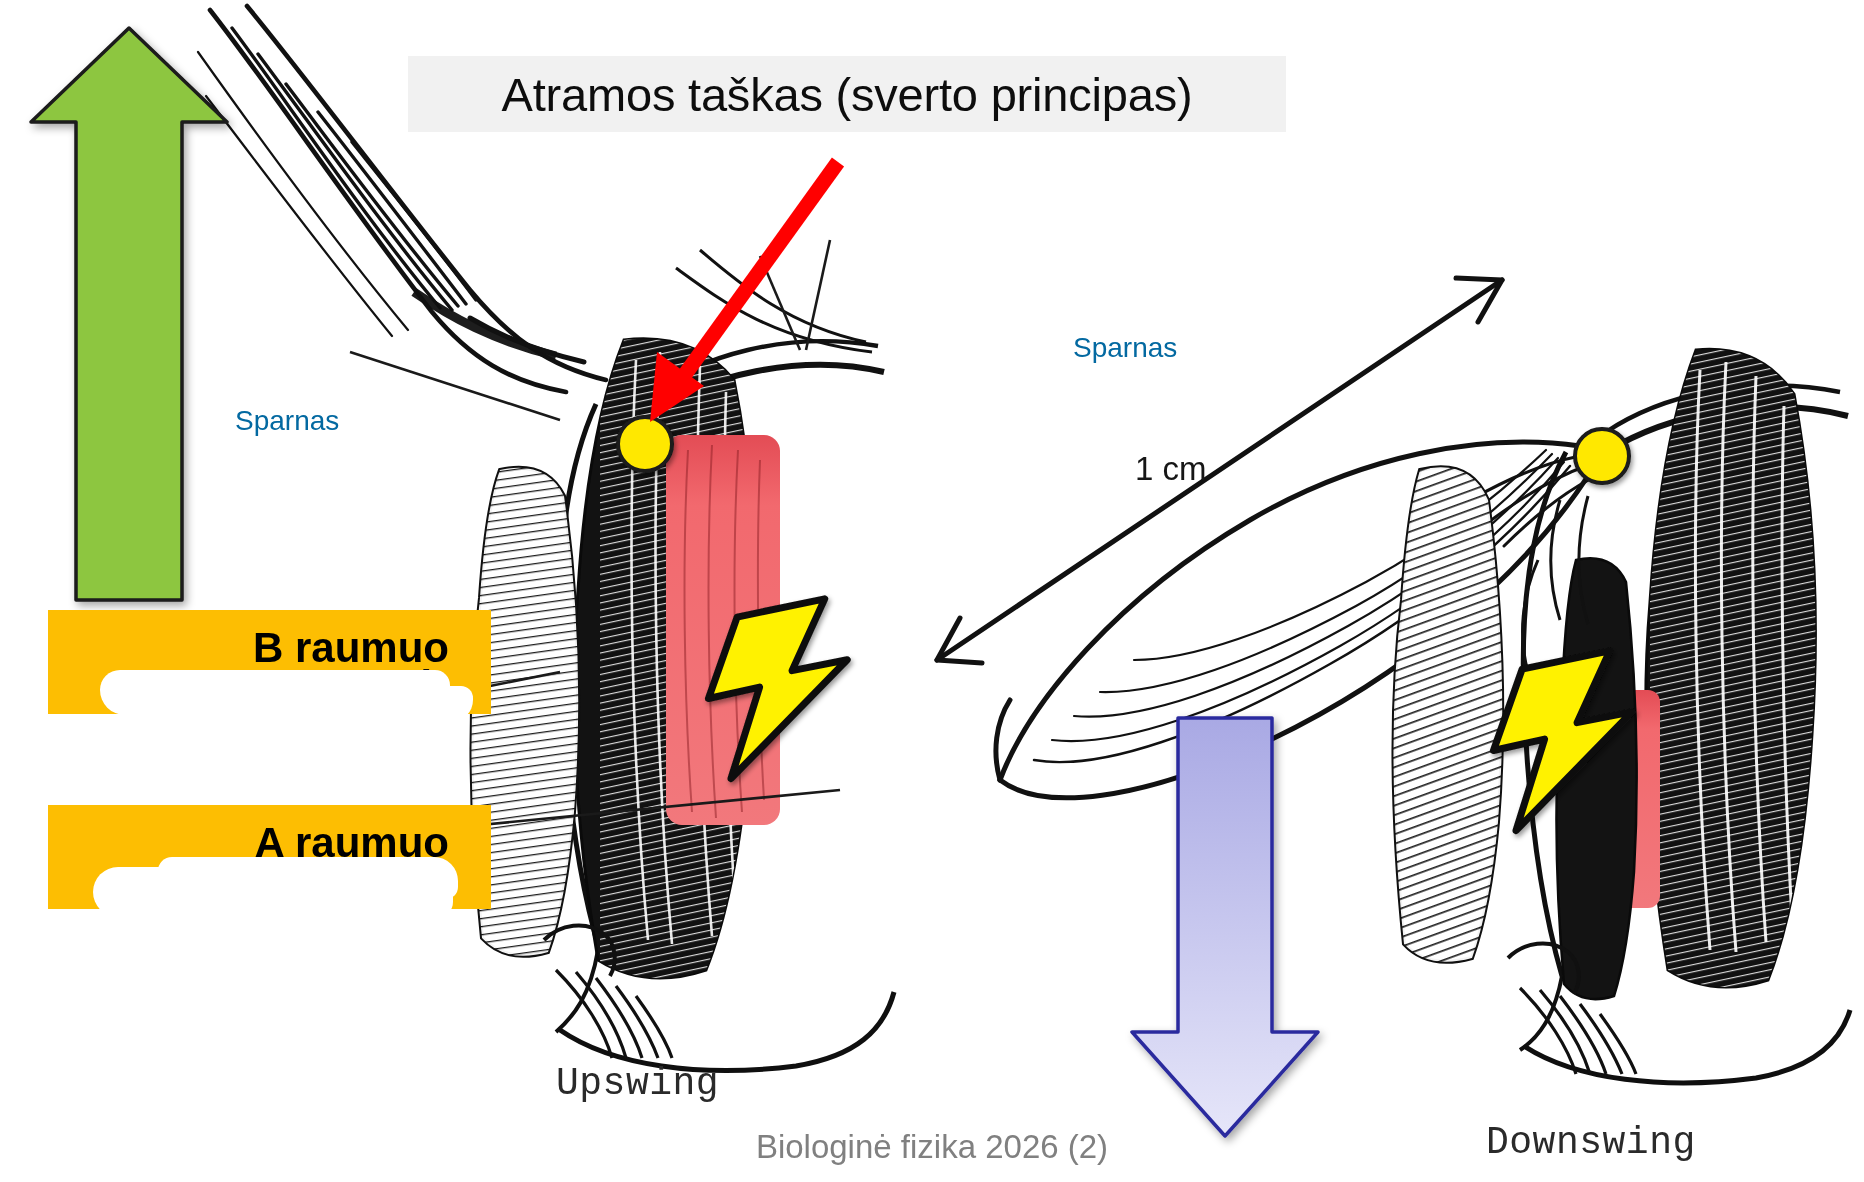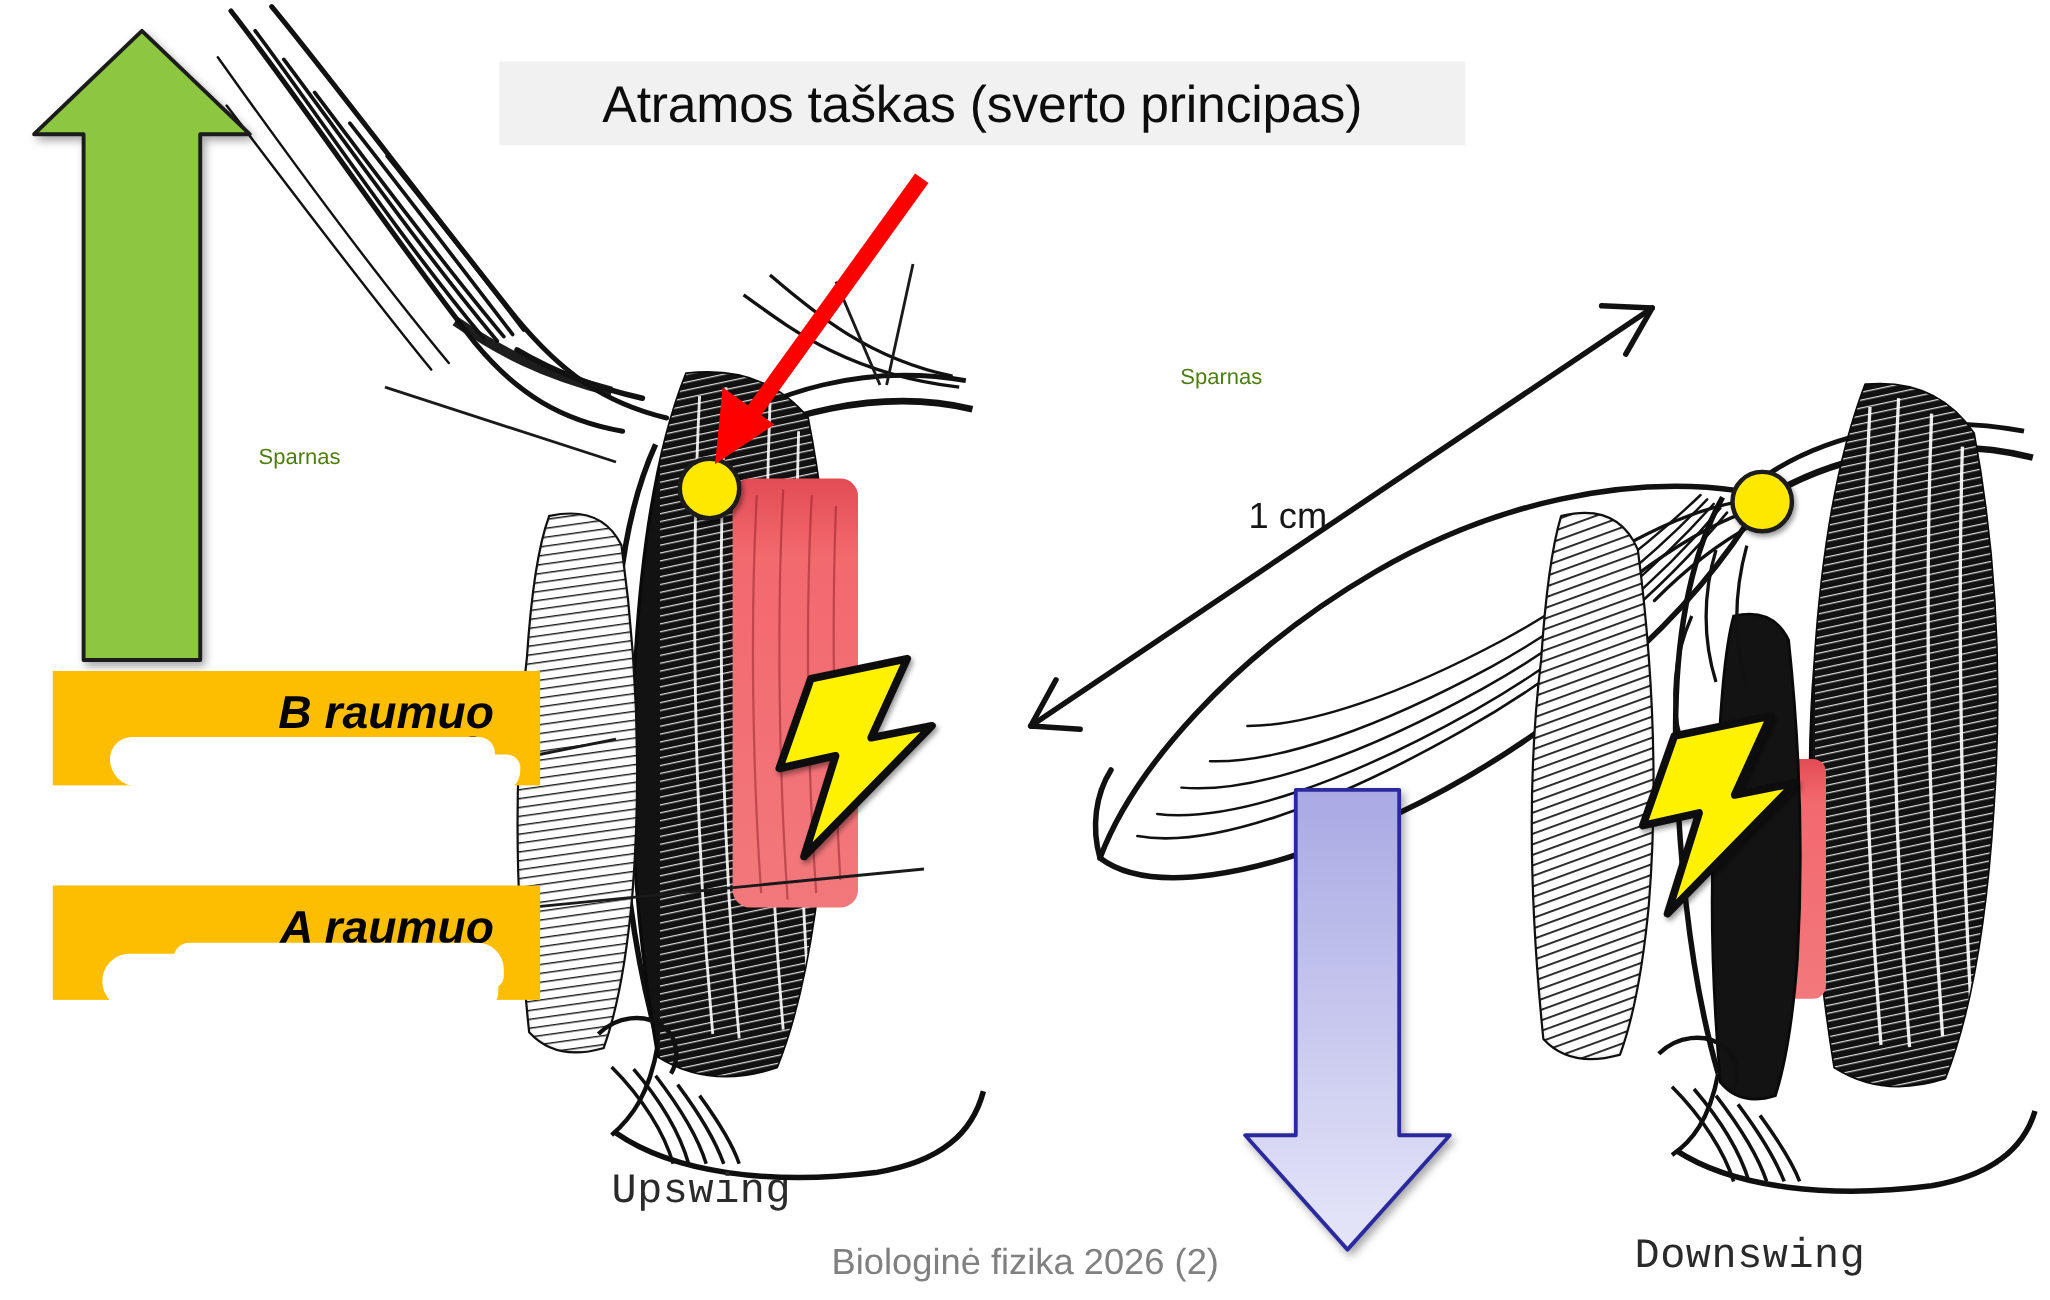--- a/index.html
+++ b/index.html
@@ -20,35 +20,33 @@
   .abs { position: absolute; }
 
   
   #title-callout {
     left: 408px; top: 56px;
     width: 878px; height: 76px;
     background: #f1f1f1;
     display: flex;
     align-items: center;
     justify-content: center;
-    margin-left: 46px;
   }
   #title-callout .txt {
     font-size: 47px;
     color: #0d0d0d;
     white-space: nowrap;
     letter-spacing: -0.2px;
   }
 
   
   .orange-box {
     background: #FDBE02;
     width: 443px;
     height: 104px;
-    font-style: italic;
   }
   #box-b { left: 48px; top: 610px; }
   #box-a { left: 48px; top: 790px; margin-top: 15px; }
   .orange-box .lab {
     position: absolute;
     right: 42px;
     top: 14px;
     font-size: 42px;
     font-weight: bold;
     color: #000000;
@@ -88,22 +86,22 @@
     color: #2a2a2a;
     letter-spacing: 0.5px;
     white-space: nowrap;
     font-family: Liberation Mono, monospace;
   }
   #cap-up { left: 556px; top: 1062px; }
   #cap-down { left: 1486px; top: 1121px; }
 
   
   .anno {
-    font-size: 20px;
-    color: #4d7c0f;
+    font-size: 28px;
+    color: #0369a1;
     white-space: nowrap;
   }
   #lbl-sparnas-left { left: 235px; top: 405px; }
   #lbl-sparnas-right { left: 1073px; top: 332px; }
   #lbl-1cm {
     left: 1135px; top: 450px;
     font-size: 33px; font-weight: 500;
     color: #161616;
   }
 

